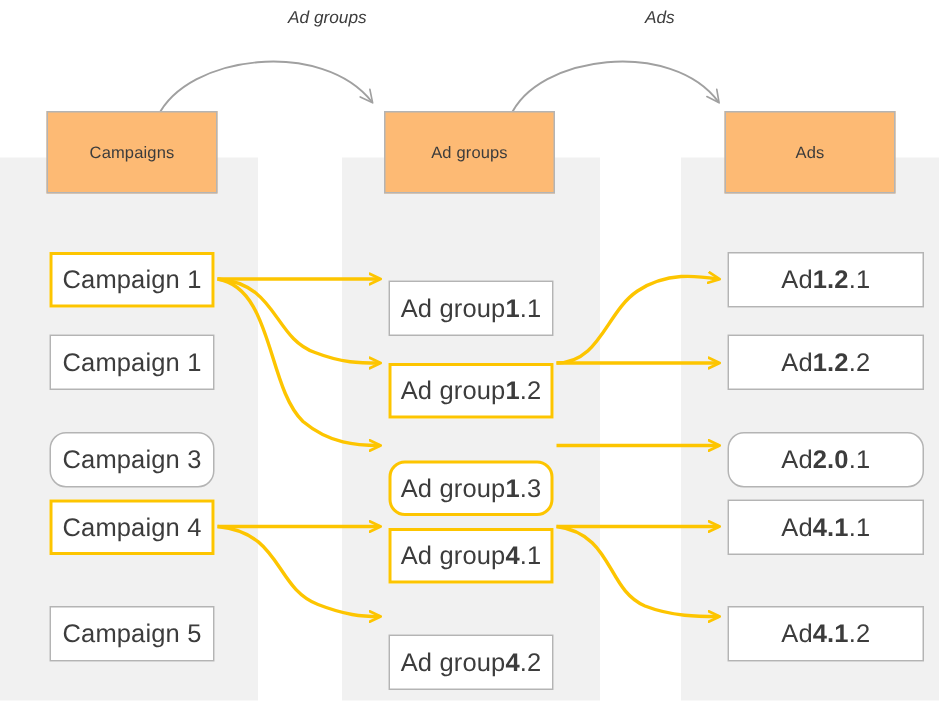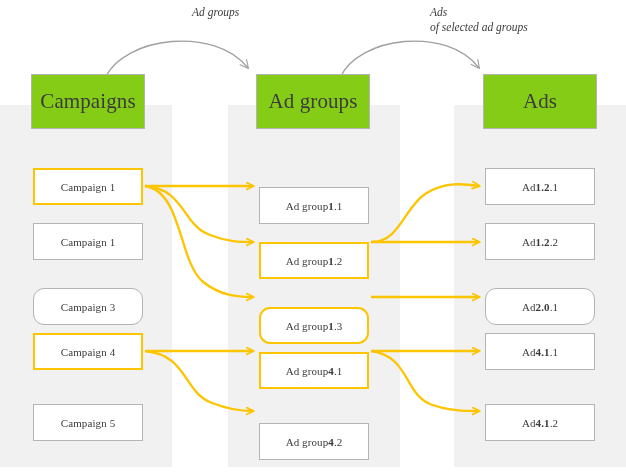--- a/index.html
+++ b/index.html
@@ -5,21 +5,21 @@
   html, body {
     margin: 0;
     padding: 0;
     background: #ffffff;
   }
   #canvas {
     position: relative;
     width: 626px;
     height: 472px;
     background: #ffffff;
-    font-family: Liberation Serif, serif;
+    font-family: Liberation Sans, sans-serif;
     overflow: hidden;
   }
 
   
   .band {
     position: absolute;
     background: #f1f1f1;
     top: 105px;
     height: 362px;
   }
@@ -32,27 +32,27 @@
     position: absolute;
     left: 0; top: 0;
     width: 626px; height: 472px;
     pointer-events: none;
   }
 
   
   .header-box {
     position: absolute;
     box-sizing: border-box;
-    background: #84cc16;
+    background: #fdba74;
     border: 1px solid #b4b4b4;
     height: 55px;
     display: flex;
     align-items: center;
     justify-content: center;
-    font-size: 21px;
+    font-size: 11px;
     color: #3c3c3c;
     letter-spacing: 0.1px;
   }
   #header-campaigns { left: 31px;  top: 74px; width: 114px; }
   #header-adgroups  { left: 256px; top: 74px; width: 114px; }
   #header-ads       { left: 483px; top: 74px; width: 114px; }
 
   
   .annotation {
     position: absolute;
@@ -68,33 +68,33 @@
   
   .item-box {
     position: absolute;
     box-sizing: border-box;
     background: #ffffff;
     border: 1px solid #b4b4b4;
     height: 37px;
     display: flex;
     align-items: center;
     justify-content: center;
-    font-size: 11px;
+    font-size: 17px;
     color: #3c3c3c;
     letter-spacing: 0.1px;
     white-space: nowrap;
   }
   .item-box.selected {
     border: 2px solid #fdc500;
   }
   .item-box b { font-weight: bold; }
 
   .col-campaigns .item-box { left: 33px;  width: 110px; }
   .col-adgroups  .item-box { left: 259px; width: 110px; margin-top: 19px; }
-  .col-ads       .item-box { left: 485px; width: 110px; }
+  .col-ads       .item-box { left: 485px; width: 131px; }
 
   .row-0 { top: 168px; }
   .row-1 { top: 223px; }
   .row-2 { top: 288px; border-radius: 11px; }
   .row-3 { top: 333px; }
   .row-4 { top: 404px; }
 </style>
 </head>
 <body>
 
@@ -155,21 +155,20 @@
     <g>
       <path d="M371,351 C409,356 404,393 430,404 C448,411 466,411 479,411" fill="none" stroke="#fdc500" stroke-width="2.3" marker-end="url(#yarrow)"></path>
     </g>
   </svg>
 
   <div class="annotation" id="annotation-adgroups">
     <div>Ad groups</div>
   </div>
   <div class="annotation" id="annotation-ads">
     <div>Ads</div>
-    <div>of selected ad groups</div>
   </div>
 
   <div class="header-box" id="header-campaigns">Campaigns</div>
   <div class="header-box" id="header-adgroups">Ad groups</div>
   <div class="header-box" id="header-ads">Ads</div>
 
   <div class="col-campaigns">
       <div class="item-box row-0 selected">
         <span>Campaign 1</span>
       </div>

